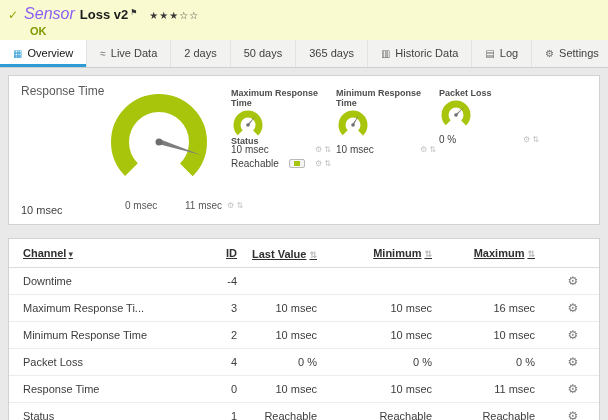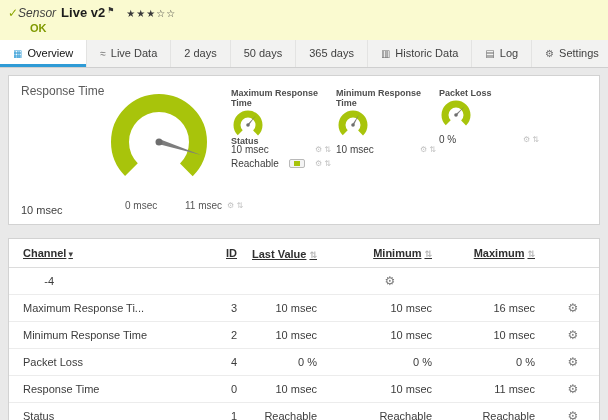--- a/index.html
+++ b/index.html
@@ -3,21 +3,21 @@
 <meta charset="utf-8">
 <style>
   * { margin:0; padding:0; box-sizing:border-box; }
   html,body { width:608px; height:420px; overflow:hidden; background:#e9e9e9;
     font-family:"Liberation Sans","DejaVu Sans",sans-serif; font-size:11px; color:#3c3c3c; }
 
   
   .top-header { height:40px; background:#fafad0; padding:5px 8px 0 8px; }
   .hdr-line1 { display:flex; align-items:baseline; }
   .check { color:#8aa600; font-weight:bold; font-size:12px; }
-  .kind { font-style:italic; color:#404040; font-size:12px; }
+  .kind { font-style:italic; color:#8b5cf6; font-size:16px; margin-left:6px; }
   .title { font-weight:bold; color:#1c1c1c; font-size:13px; margin-left:5px; }
   .flag { font-size:8px; color:#333; margin-left:2px; position:relative; top:-4px; }
   .stars { margin-left:12px; font-size:10px; color:#3a3a3a; letter-spacing:1px; }
   .hdr-line2 { padding-left:22px; margin-top:2px; }
   .ok { font-weight:bold; color:#7f9900; font-size:11px;text-align:center; }
 
   
   .tabbar { display:flex; height:28px; background:#f2f2f1; border-bottom:1px solid #cfcfcf; }
   .tab { display:flex; align-items:center; gap:5px; padding:0 13px; line-height:27px;
     border-right:1px solid #e3e3e2; color:#3f3f3f; cursor:default; white-space:nowrap; }
@@ -69,21 +69,21 @@
   .sort { color:#b5b5b5; font-size:9px; margin-left:3px; }
   .gear-btn { color:#7a7a7a; font-size:12px; cursor:pointer; }
 </style>
 </head>
 <body>
 
 <div class="top-header">
   <div class="hdr-line1">
     <span class="check">✓</span>
     <span class="kind">Sensor</span>
-    <span class="title">Live v2</span>
+    <span class="title">Loss v2</span>
     <span class="flag">⚑</span>
     <span class="stars">★★★☆☆</span>
   </div>
   <div class="hdr-line2">
     <span class="ok">OK</span>
   </div>
 </div>
 
 <div class="tabbar">
   <div class="tab active">
@@ -212,20 +212,21 @@
       <div class="c-min">
         <span>Minimum</span><span class="sort">⇅</span>
       </div>
       <div class="c-max">
         <span>Maximum</span><span class="sort">⇅</span>
       </div>
       <div class="c-act"></div>
     </div>
 
     <div class="trow">
+      <div class="c-channel">Downtime</div>
       <div class="c-id">-4</div>
       <div class="c-last"></div>
       <div class="c-min"></div>
       <div class="c-max"></div>
       <div class="c-act"><span class="gear-btn">⚙</span></div>
     </div>
     <div class="trow">
       <div class="c-channel">Maximum Response Ti...</div>
       <div class="c-id">3</div>
       <div class="c-last">10 msec</div>

